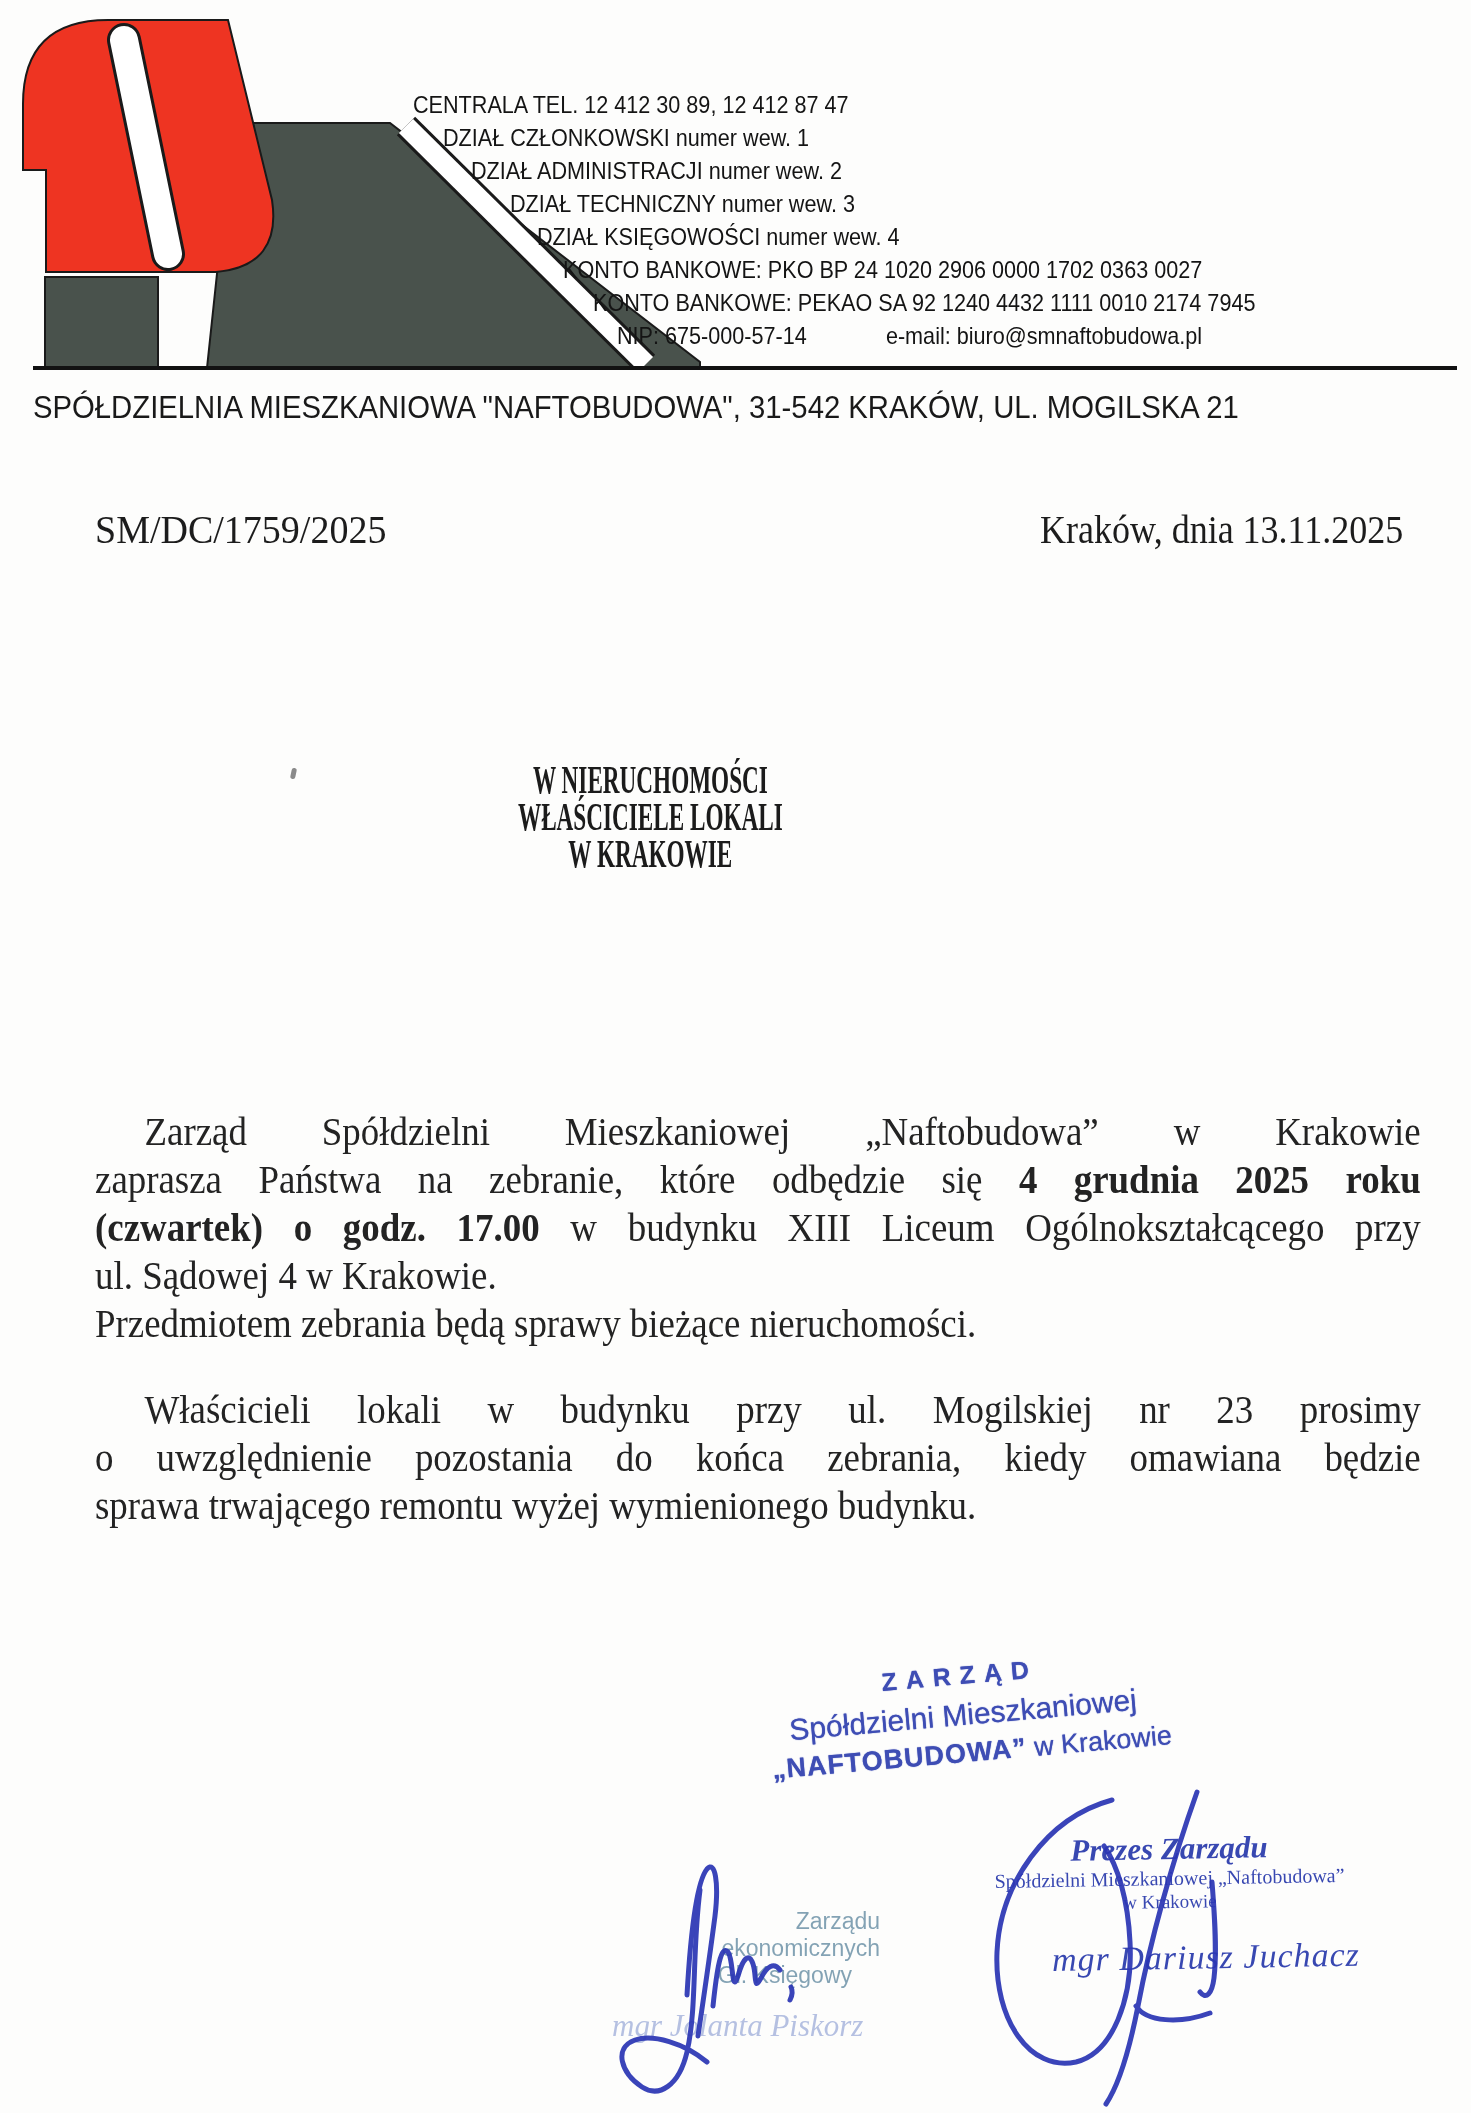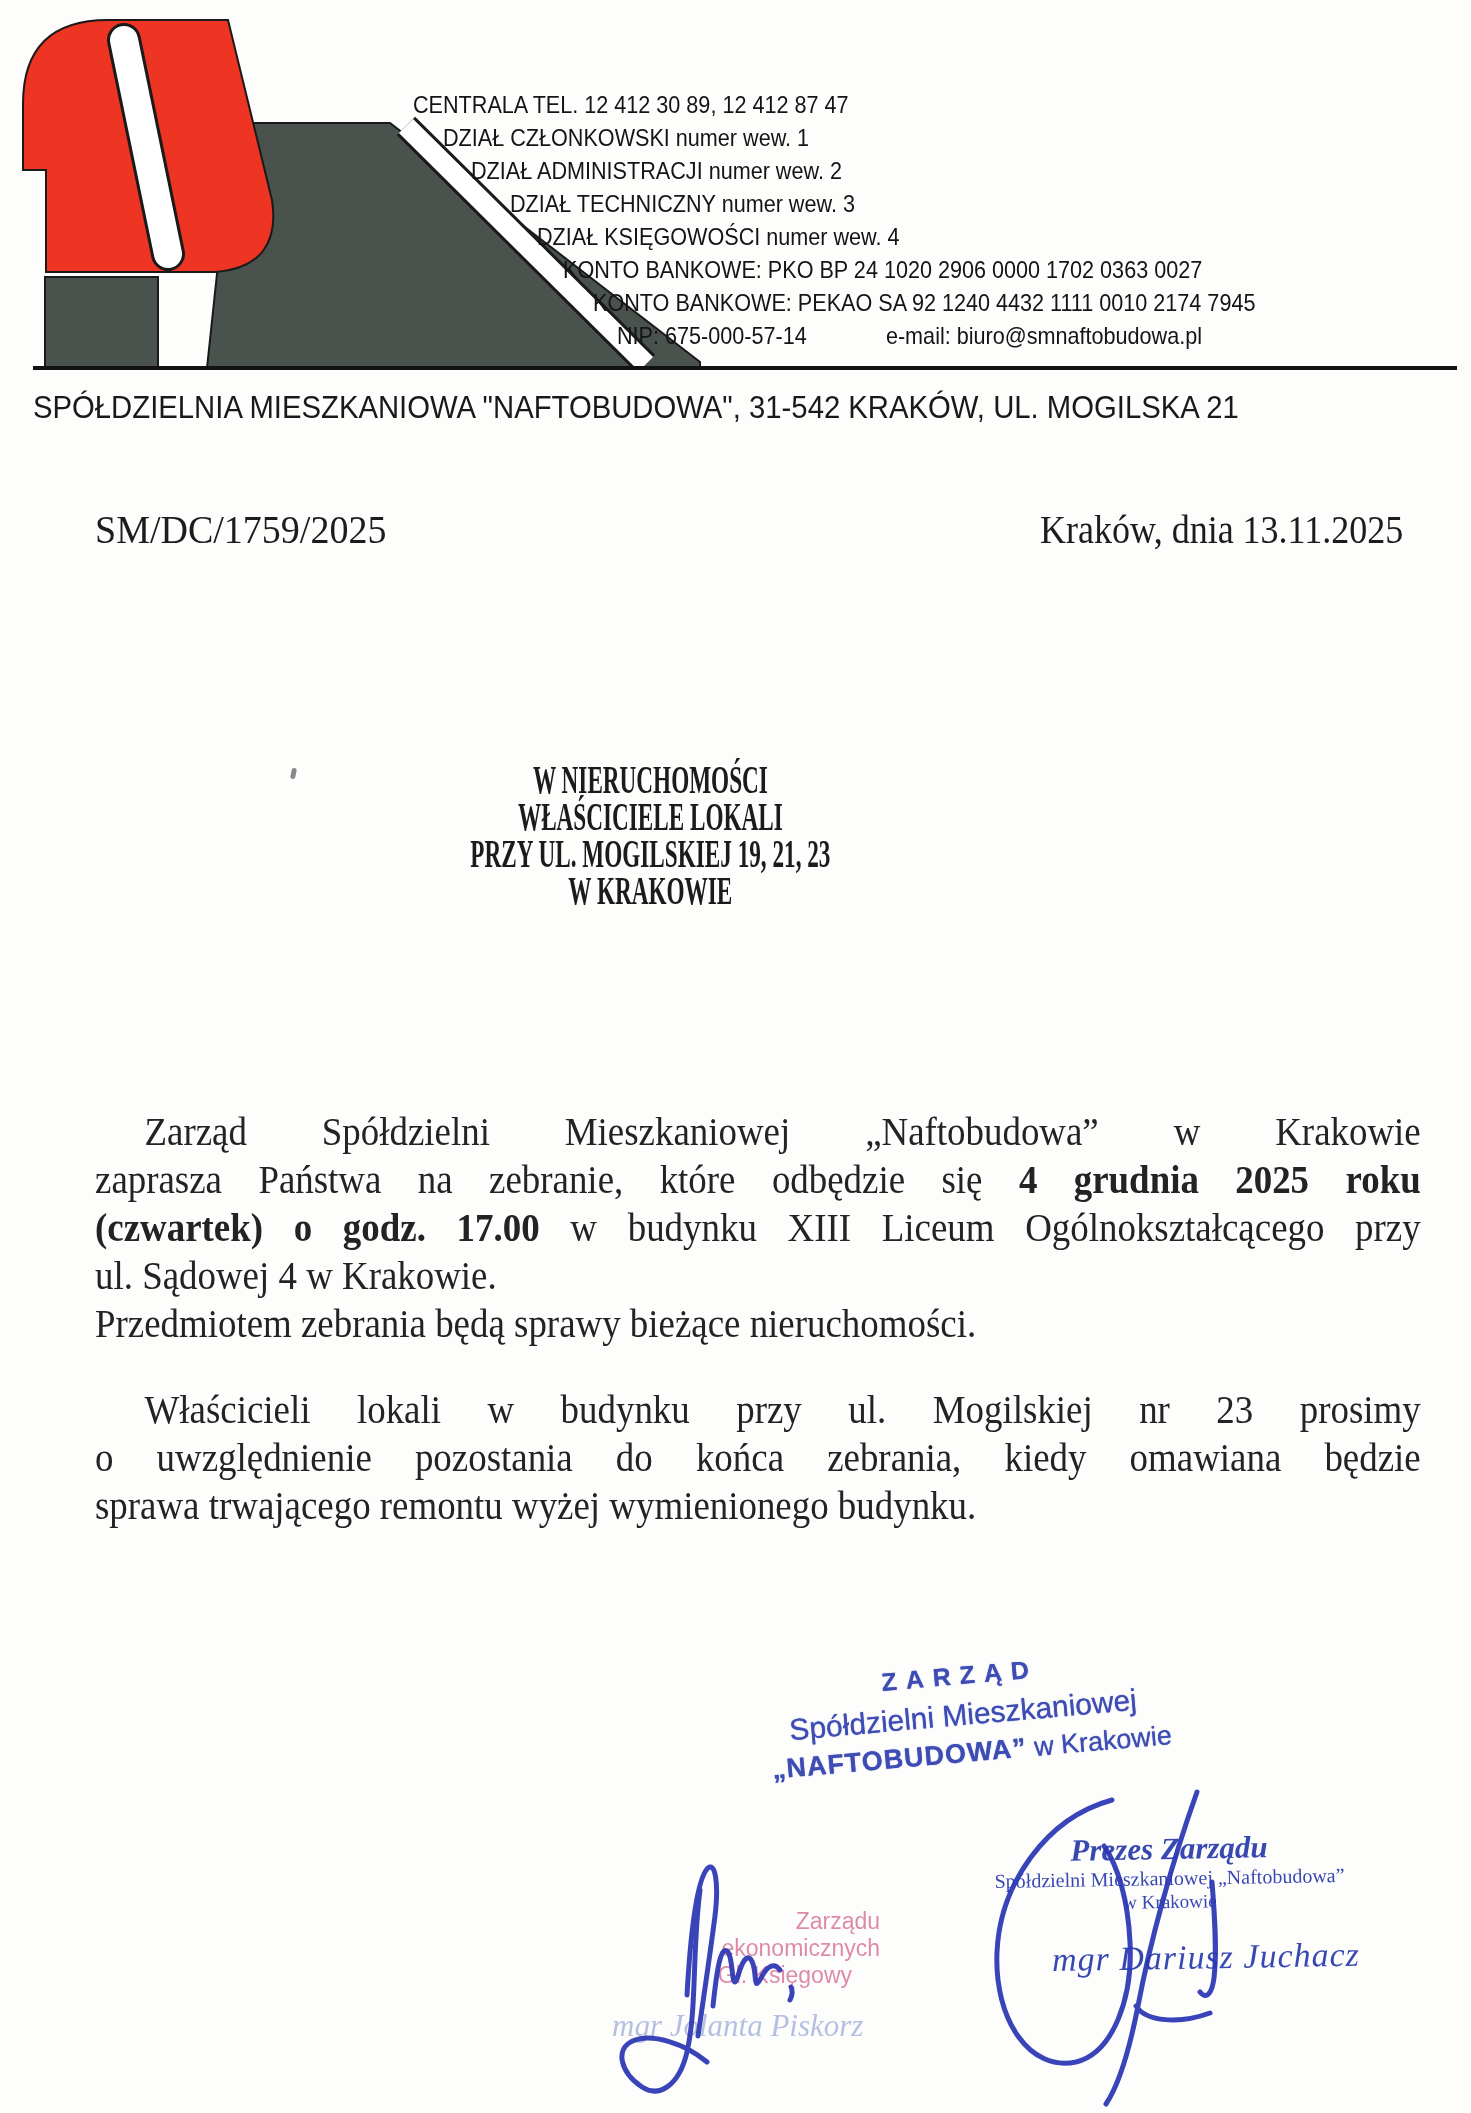--- a/index.html
+++ b/index.html
@@ -105,21 +105,20 @@
 
   <div class="company">SPÓŁDZIELNIA MIESZKANIOWA "NAFTOBUDOWA", 31-542 KRAKÓW, UL. MOGILSKA 21</div>
 
   <div class="ref">SM/DC/1759/2025</div>
   <div class="date">Kraków, dnia 13.11.2025</div>
 
   <div class="speck"></div>
   <div class="addr" id="addr-block">
       <div class="addr-line"><span class="cond">W NIERUCHOMOŚCI</span></div>
       <div class="addr-line"><span class="cond">WŁAŚCICIELE LOKALI</span></div>
-      <div class="addr-line"><span class="cond">PRZY UL. MOGILSKIEJ 19, 21, 23</span></div>
       <div class="addr-line"><span class="cond">W KRAKOWIE</span></div>
     </div>
 
   <div class="body" id="body-block">
       <div class="para">
         <div class="bline justify indent"><span>Zarząd Spółdzielni Mieszkaniowej „Naftobudowa” w Krakowie</span></div>
         <div class="bline justify"><span>zaprasza Państwa na zebranie, które odbędzie się </span><span class="b">4 grudnia 2025 roku</span></div>
         <div class="bline justify"><span class="b">(czwartek) o godz. 17.00</span><span> w budynku XIII Liceum Ogólnokształcącego przy</span></div>
         <div class="bline"><span>ul. Sądowej 4 w Krakowie.</span></div>
         <div class="bline"><span>Przedmiotem zebrania będą sprawy bieżące nieruchomości.</span></div>
@@ -137,21 +136,21 @@
     <div class="s3"><span class="bold">„NAFTOBUDOWA”</span><span> w Krakowie</span></div>
   </div>
 
   <div class="stampB" style="color: rgb(46, 63, 174);">
     <div class="t1">Prezes Zarządu</div>
     <div class="t2">Spółdzielni Mieszkaniowej „Naftobudowa”</div>
     <div class="t3">w Krakowie</div>
     <div class="t4">mgr Dariusz Juchacz</div>
   </div>
 
-  <div class="faint" style="color: #be185d;">
+  <div class="faint" style="color: #0c4a6e;">
     <div class="f1">Zarządu</div>
     <div class="f2">ekonomicznych</div>
     <div class="f3">Gł. Księgowy</div>
   </div>
   <div class="faintname" style="color: rgb(143, 160, 212);">mgr Jolanta Piskorz</div>
 
   <svg class="sig" width="1471" height="2113" viewBox="0 0 1471 2113">
     <g fill="none" stroke-linecap="round" stroke-linejoin="round" stroke-width="5" opacity="0.92" style="stroke: rgb(42, 53, 180);">
 
       <path d="M 700 1890 C 692 1952 697 2008 687 2052 C 679 2086 659 2098 642 2087 C 621 2073 613 2048 635 2040 C 653 2034 684 2043 707 2062"></path>

